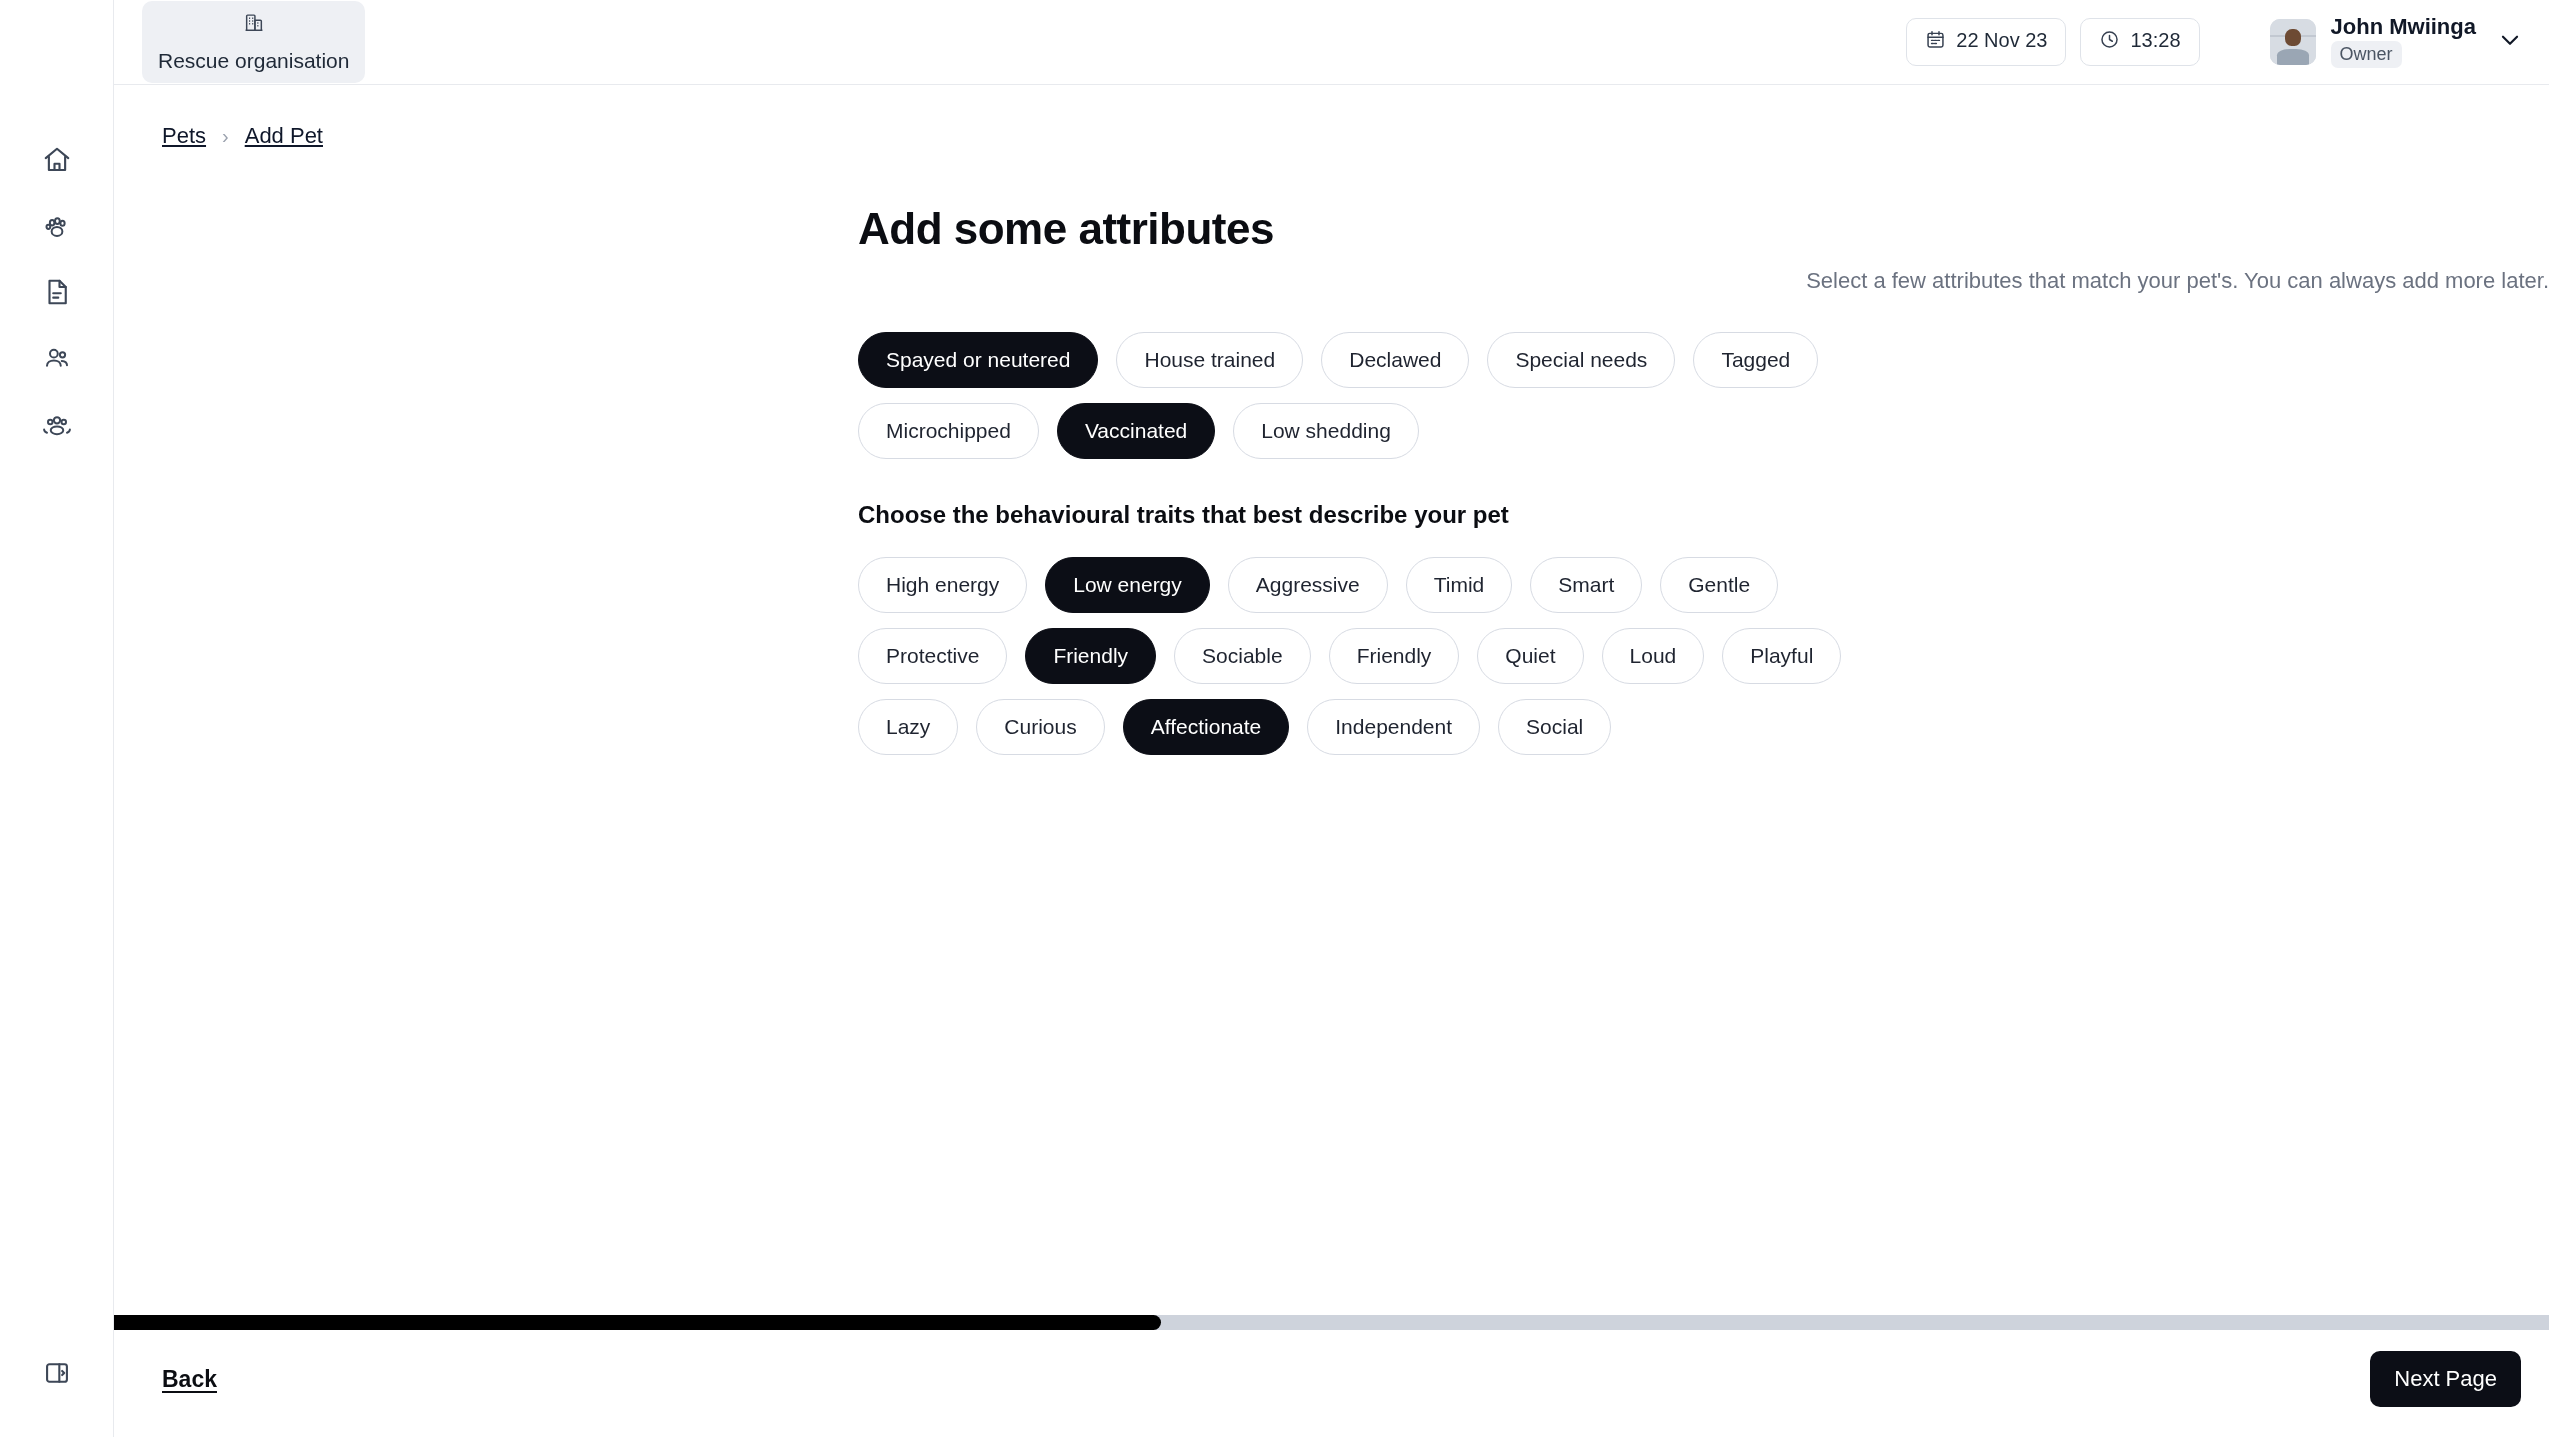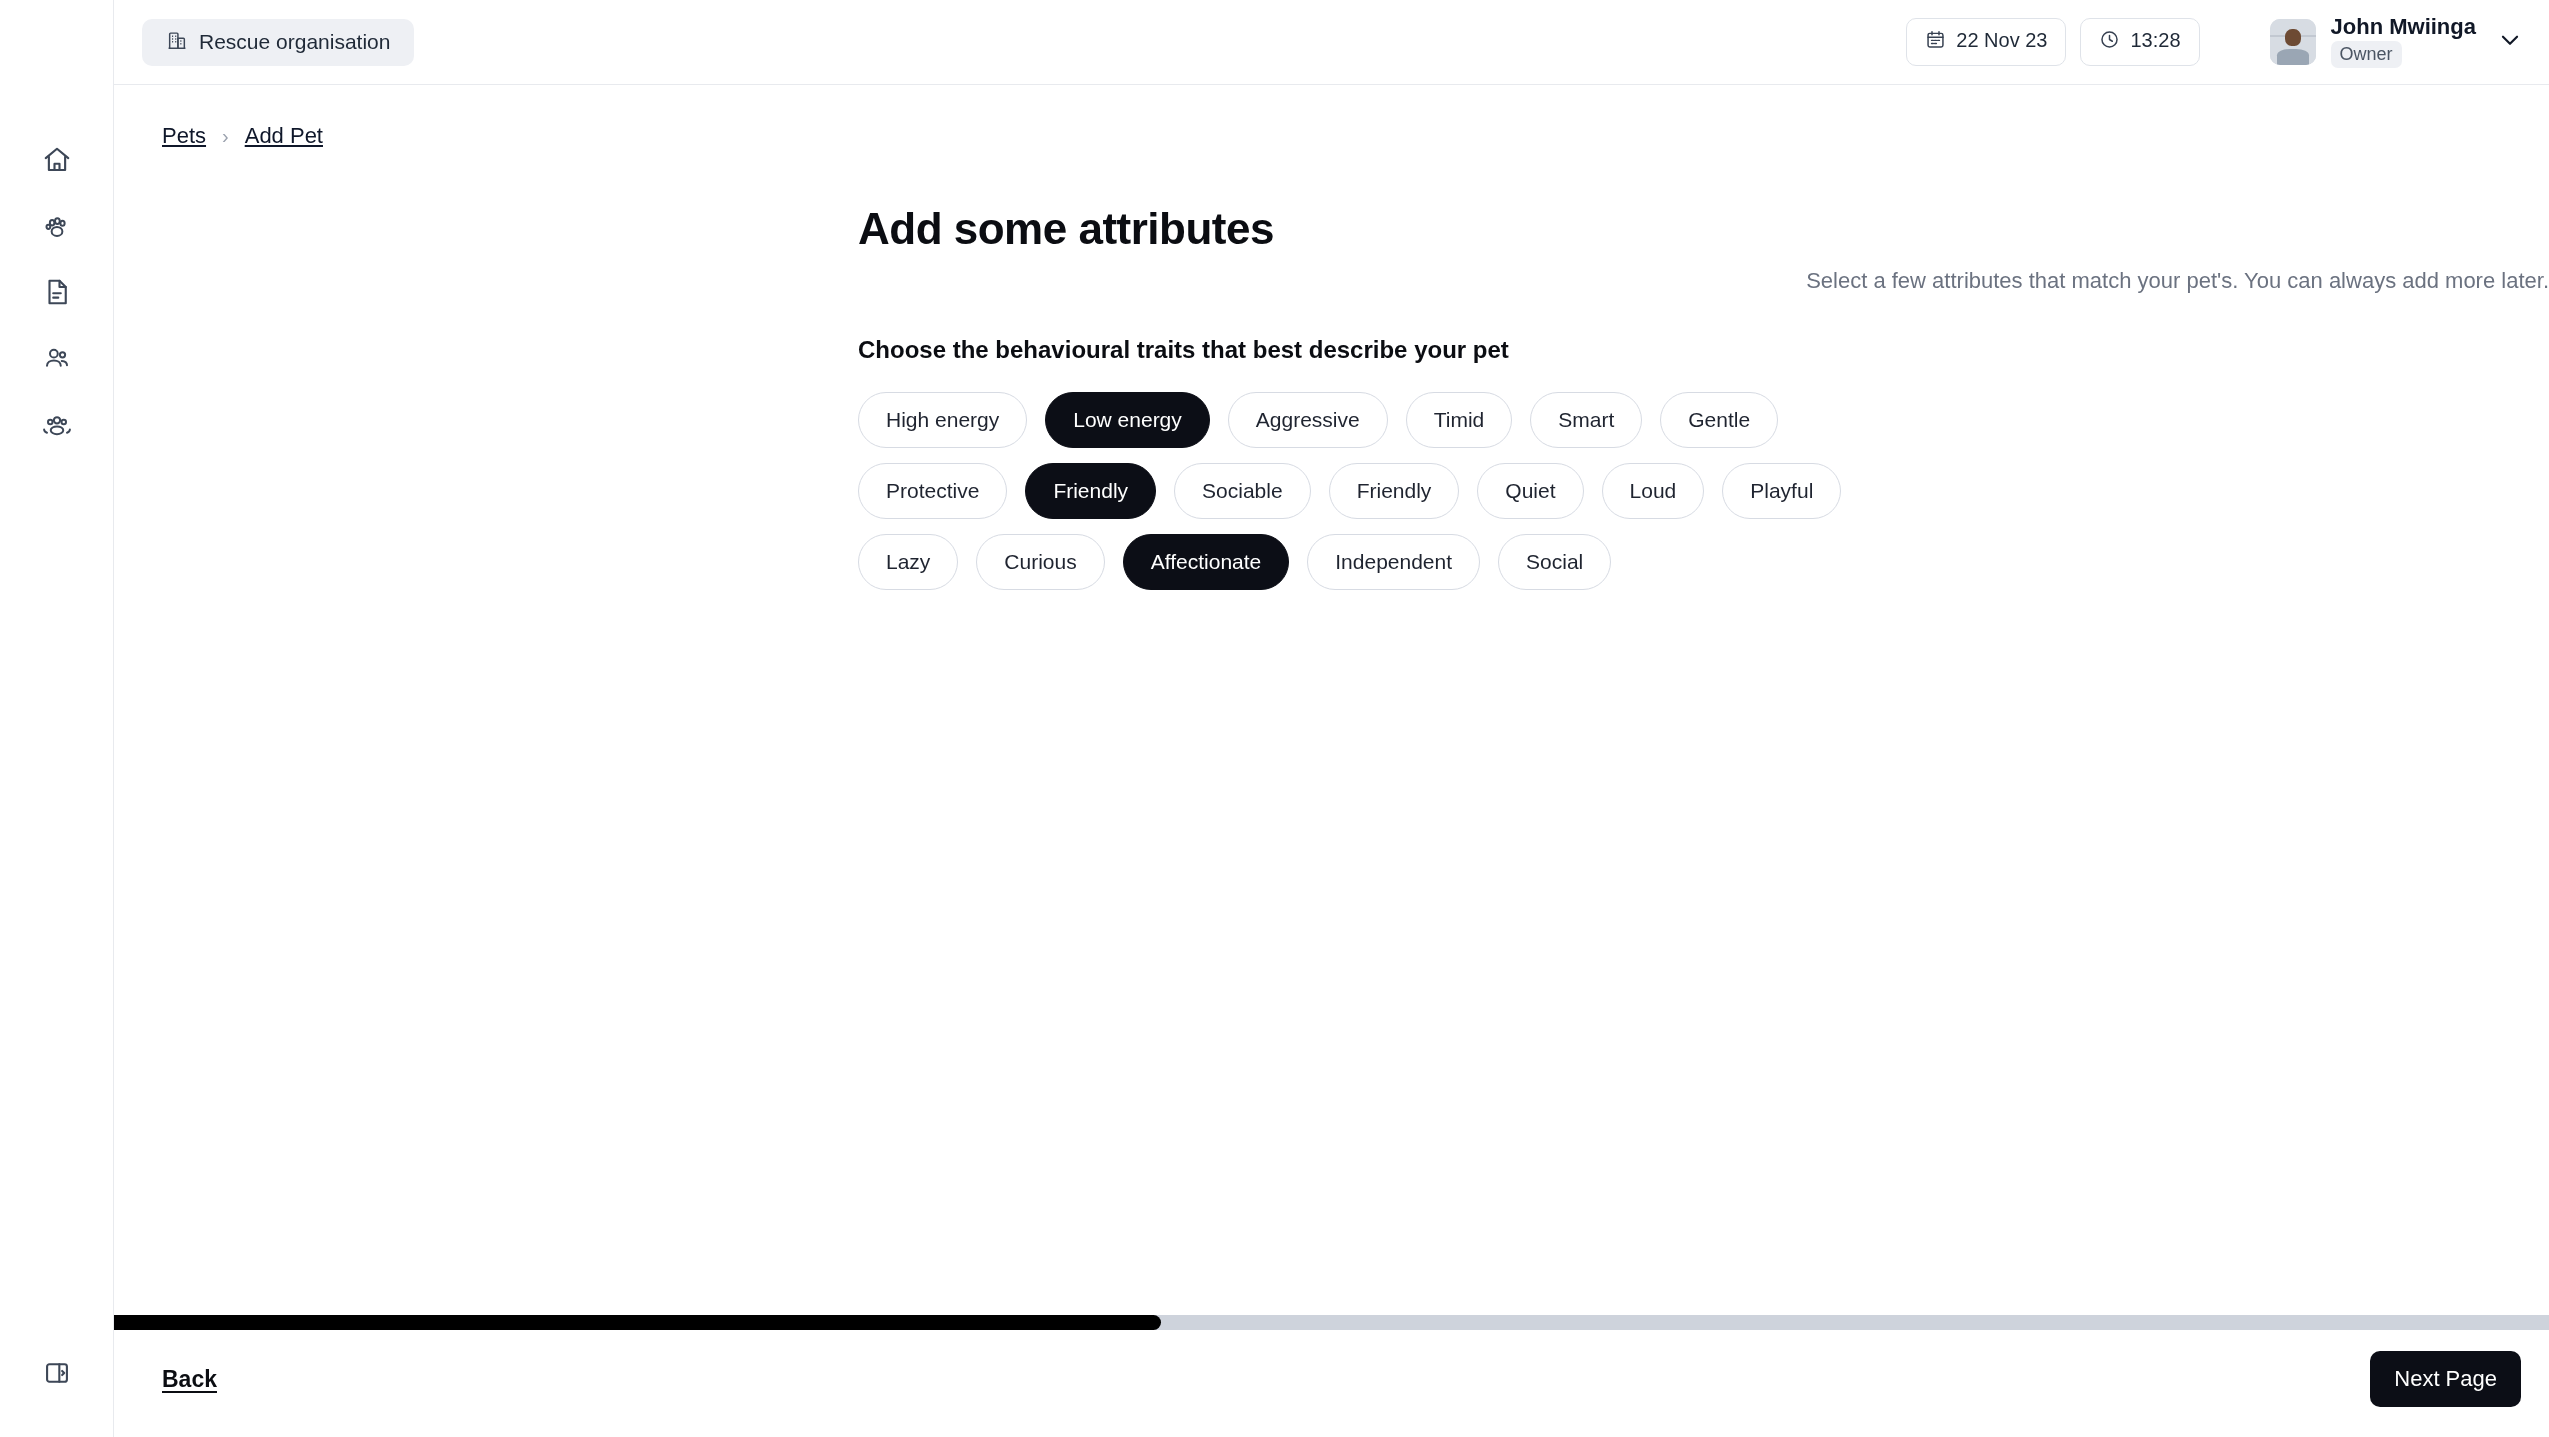--- a/index.html
+++ b/index.html
@@ -38,22 +38,22 @@
   .header {
     height: 85px; flex: 0 0 85px;
     border-bottom: 1px solid #e8eaee;
     display: flex; align-items: center;
     padding: 0 26px 0 28px;
     background: #ffffff;
   }
   .org-chip {
     display: inline-flex; align-items: center; gap: 11px;
     background: #eef0f4; border-radius: 10px;
-    padding: 10px 24px;
-    font-size: 21px; color: #1f2937; cursor: pointer;
+    padding: 10px 16px;
+    font-size: 21px; color: #1f2937; cursor: pointer; flex-direction: column;
   }
   .header-spacer { flex: 1 1 auto; }
   .header-right { display: flex; align-items: center; gap: 14px; }
   .pill {
     display: inline-flex; gap: 10px;
     border: 1px solid #dfe3e9; border-radius: 10px;
     padding: 10px 18px; font-size: 20px; color: #1f2937;
     background: #fff; cursor: pointer; white-space: nowrap;
   }
   .user-block { display: flex; align-items: center; gap: 15px; margin-left: 20px; cursor: pointer; padding-left: 36px; }
@@ -258,20 +258,32 @@
       <div class="breadcrumb">
         <span class="crumb">Pets</span>
         <span class="crumb-sep">›</span>
         <span class="crumb">Add Pet</span>
       </div>
 
       <div class="form-area">
         <h1 class="page-title">Add some attributes</h1>
         <p class="page-sub">Select a few attributes that match your pet's. You can always add more later.</p>
         <div id="sections">
+            <div class="section tight">
+              <div class="chip-wrap">
+                <span class="chip selected">Spayed or neutered</span>
+                <span class="chip">House trained</span>
+                <span class="chip">Declawed</span>
+                <span class="chip">Special needs</span>
+                <span class="chip">Tagged</span>
+                <span class="chip">Microchipped</span>
+                <span class="chip selected">Vaccinated</span>
+                <span class="chip">Low shedding</span>
+              </div>
+            </div>
             <div class="section">
               <div class="section-heading">Choose the behavioural traits that best describe your pet</div>
               <div class="chip-wrap">
                 <span class="chip">High energy</span>
                 <span class="chip selected">Low energy</span>
                 <span class="chip">Aggressive</span>
                 <span class="chip">Timid</span>
                 <span class="chip">Smart</span>
                 <span class="chip">Gentle</span>
                 <span class="chip">Protective</span>

